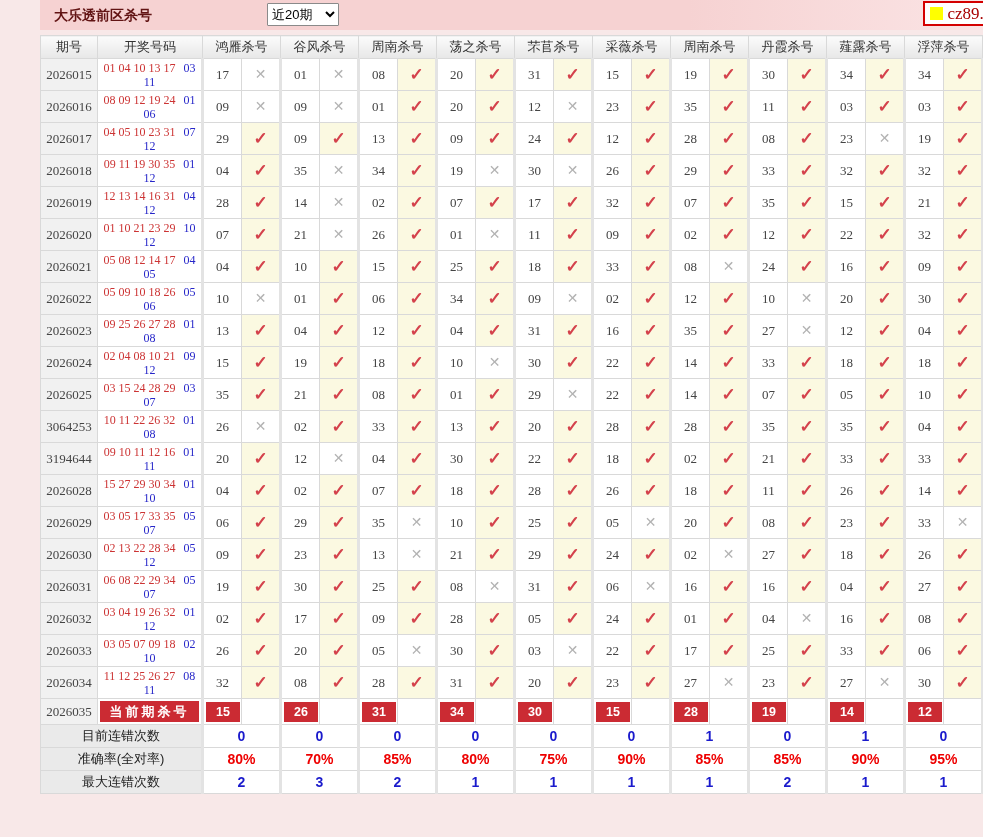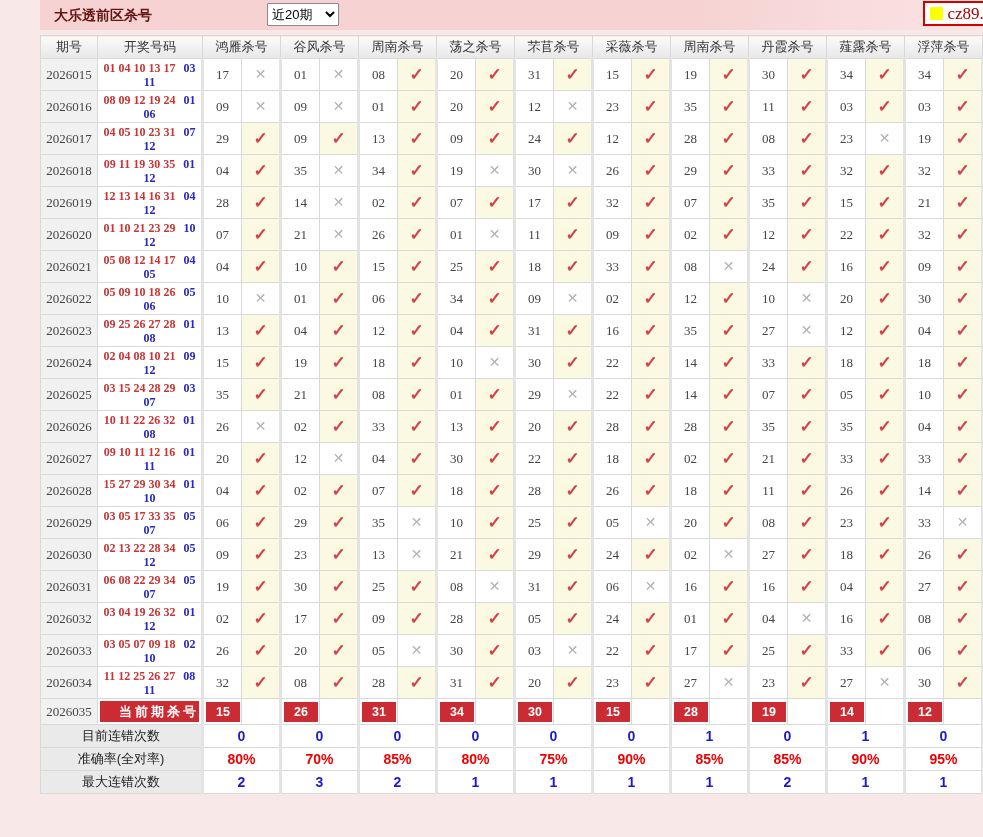--- a/index.html
+++ b/index.html
@@ -13,32 +13,32 @@
   .logo{position:absolute;right:3px;top:1px;height:21px;border:2px solid #D40000;background:#fff;display:flex;align-items:center;padding:0 5px;gap:4px;text-decoration:none;}
   .logo-sq{width:13px;height:13px;background:#FFFF00;}
   .logo-text{font-family:"Liberation Serif",serif;font-size:17px;color:#A80000;line-height:1;}
 
   
   table{border-collapse:collapse;table-layout:fixed;width:983px;margin-top:5px;background:#fff;font-family:"Liberation Serif","DejaVu Serif",serif;}
   th,td{border:1px solid #D9D9D9;text-align:center;padding:0;overflow:hidden;}
   th{height:22px;background:linear-gradient(#FBFBFB,#E7E7E7);font-size:13px;font-weight:normal;color:#333;font-family:"Liberation Sans",sans-serif;}
   tr.data td{height:31px;}
   td.period{background:#F1F1F1;font-size:13px;color:#444;margin-left:12px;}
-  td.win{font-size:12px;line-height:14px;font-weight:bold;}
+  td.win{font-size:12px;line-height:14px;font-weight:normal;}
   .fnum{color:#CC3333;}
   .bnum{color:#2626C9;}
   .bgap{margin-left:8px;}
   td.gstart{border-left:3px solid #E3E3E3;}
   td.knum{font-size:13px;color:#444;}
   td.mark.ok{background:#FBF9E1;color:#D4424C;font-weight:bold;font-size:17px;}
   td.mark.no{color:#B3B3B3;font-size:14px;}
   td.stat{font-size:13px;color:#555;}
   td.stat.all{background:#ef4444;color:#fff;font-weight:bold;font-size:13px;font-family:"Liberation Sans",sans-serif;}
   tr.current td{height:25px;}
-  .banner{background:#CB2B33;color:#fff;font-weight:bold;font-size:13px;letter-spacing:3px;height:21px;line-height:21px;margin:2px;font-family:"Liberation Sans",sans-serif;text-align:right;}
+  .banner{background:#CB2B33;color:#fff;font-weight:bold;font-size:13px;letter-spacing:3px;height:21px;line-height:21px;margin:2px;font-family:"Liberation Sans",sans-serif;}
   .redbox{background:#CB2B33;color:#fff;font-weight:bold;font-size:12.5px;height:20px;line-height:20px;width:34px;margin:2px 2px 2px 2px;font-family:"Liberation Sans",sans-serif;}
   tr.sum td{height:22px;font-family:"Liberation Sans",sans-serif;}
   td.slabel{background:#EAEAEA;font-size:13px;color:#222;}
   td.sval{font-weight:bold;font-size:14px;}
   .cblue{color:#1A1ACC;}
   .cred{color:#EE0000;}
 </style>
 </head>
 <body>
 
@@ -400,21 +400,21 @@
           <td class="mark ok">✓</td>
           <td class="knum gstart">07</td>
           <td class="mark ok">✓</td>
           <td class="knum gstart">05</td>
           <td class="mark ok">✓</td>
           <td class="knum gstart">10</td>
           <td class="mark ok">✓</td>
           <td class="stat gstart">9</td>
         </tr>
         <tr class="data">
-          <td class="period">2026026</td>
+          <td class="period">3064253</td>
           <td class="win">
             <div><span class="fnum">10 11 22 26 32</span><span class="bnum bgap">01</span></div>
             <div><span class="bnum">08</span></div>
           </td>
           <td class="knum gstart">26</td>
           <td class="mark no">✕</td>
           <td class="knum gstart">02</td>
           <td class="mark ok">✓</td>
           <td class="knum gstart">33</td>
           <td class="mark ok">✓</td>
@@ -428,21 +428,21 @@
           <td class="mark ok">✓</td>
           <td class="knum gstart">35</td>
           <td class="mark ok">✓</td>
           <td class="knum gstart">35</td>
           <td class="mark ok">✓</td>
           <td class="knum gstart">04</td>
           <td class="mark ok">✓</td>
           <td class="stat gstart">9</td>
         </tr>
         <tr class="data">
-          <td class="period">2026027</td>
+          <td class="period">3194644</td>
           <td class="win">
             <div><span class="fnum">09 10 11 12 16</span><span class="bnum bgap">01</span></div>
             <div><span class="bnum">11</span></div>
           </td>
           <td class="knum gstart">20</td>
           <td class="mark ok">✓</td>
           <td class="knum gstart">12</td>
           <td class="mark no">✕</td>
           <td class="knum gstart">04</td>
           <td class="mark ok">✓</td>

